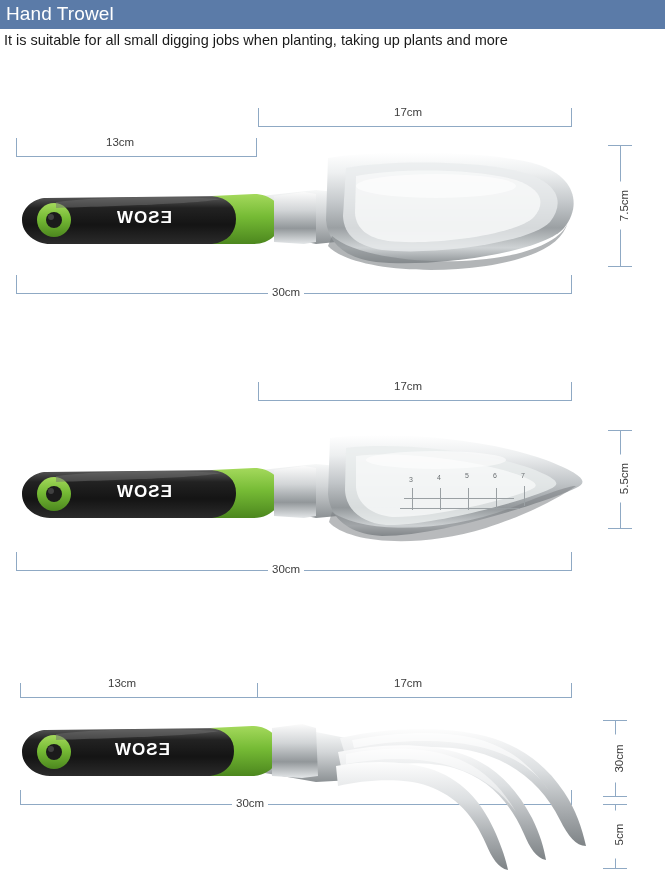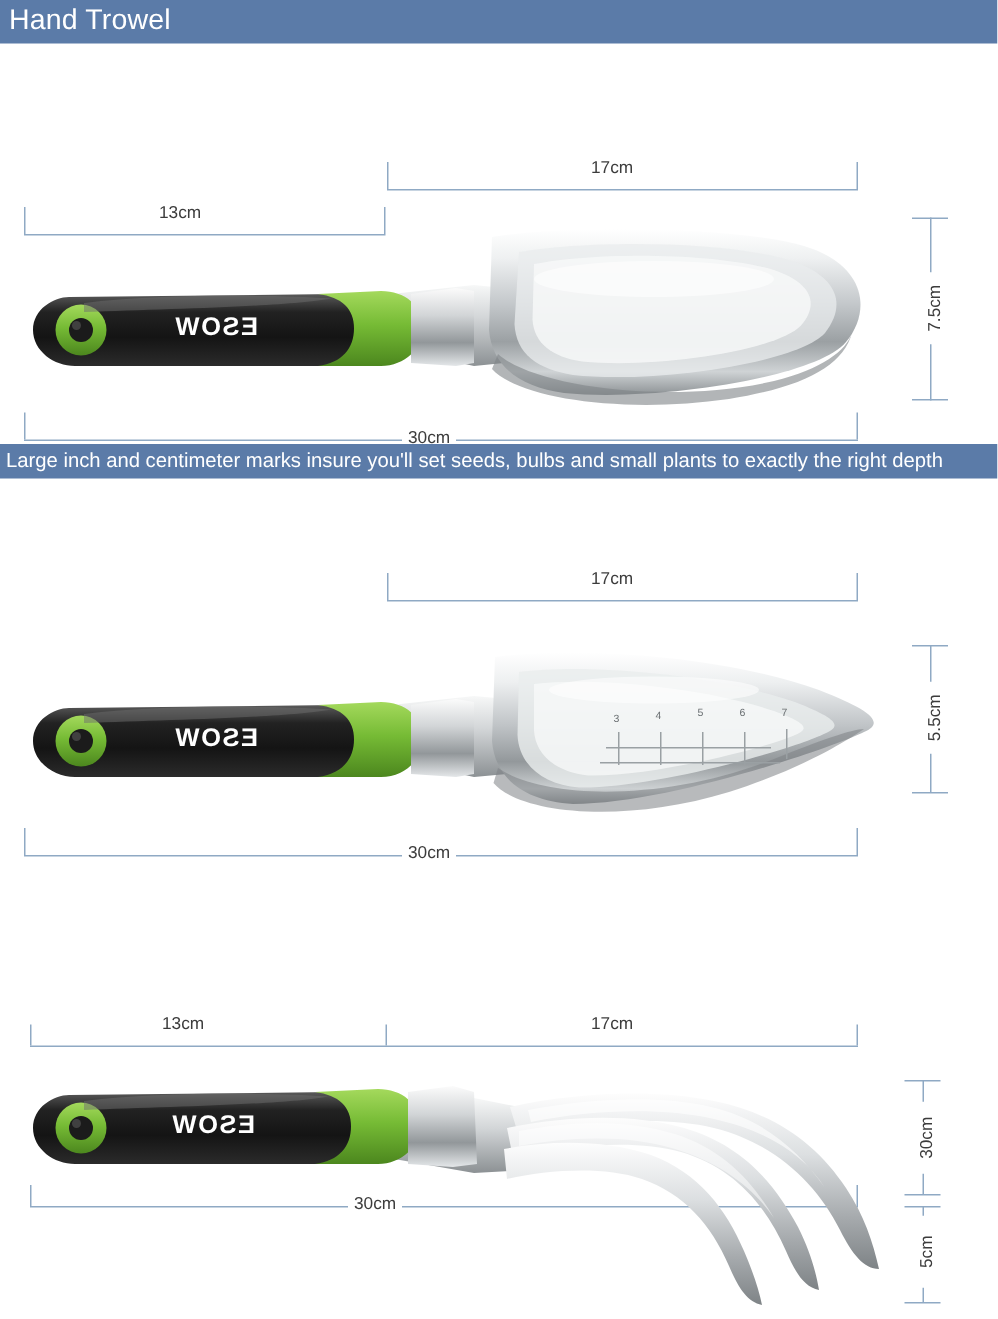--- a/index.html
+++ b/index.html
@@ -115,20 +115,21 @@
     width: 1px;
   }
 </style>
 </head>
 <body>
 
 <div class="page">
 
   <div class="section" style="top:0;">
     <div class="title-bar">Hand Trowel</div>
+    <div class="subtitle-bar">It is suitable for all small digging jobs when planting, taking up plants and more</div>
   </div>
 
   <div class="illus" style="top:50px; height:232px;">
 
     <div class="dim-line dim-h" style="left:258px; top:76px; width:314px;"></div>
     <div class="tick tick-v" style="left:258px; top:58px; height:18px;"></div>
     <div class="tick tick-v" style="left:571px; top:58px; height:18px;"></div>
     <div class="dim-label" style="left:390px; top:56px;">17cm</div>
 
     <div class="dim-line dim-h" style="left:16px; top:106px; width:241px;"></div>
@@ -208,21 +209,20 @@
         <circle cx="38" cy="74" r="8" fill="#1b1b1b"></circle>
         <circle cx="35" cy="71" r="3" fill="#4a4a4a" opacity="0.8"></circle>
 
         <path d="M40,56 C90,50 160,50 205,53 C180,58 100,60 40,62 Z" fill="#6e6e6e" opacity="0.5"></path>
       </svg>
       <div class="logo-text" style="left:100px; top:62px;">ESOW</div>
     </div>
   </div>
 
   <div class="section" style="top:296px;">
-    <div class="subtitle-bar blue">Large inch and centimeter marks insure you'll set seeds, bulbs and small plants to exactly the right depth</div>
   </div>
 
   <div class="illus" style="top:352px; height:260px;">
 
     <div class="dim-line dim-h" style="left:258px; top:48px; width:314px;"></div>
     <div class="tick tick-v" style="left:258px; top:30px; height:18px;"></div>
     <div class="tick tick-v" style="left:571px; top:30px; height:18px;"></div>
     <div class="dim-label" style="left:390px; top:28px;">17cm</div>
 
     <div class="dim-line dim-v" style="left:620px; top:78px; height:98px;"></div>

